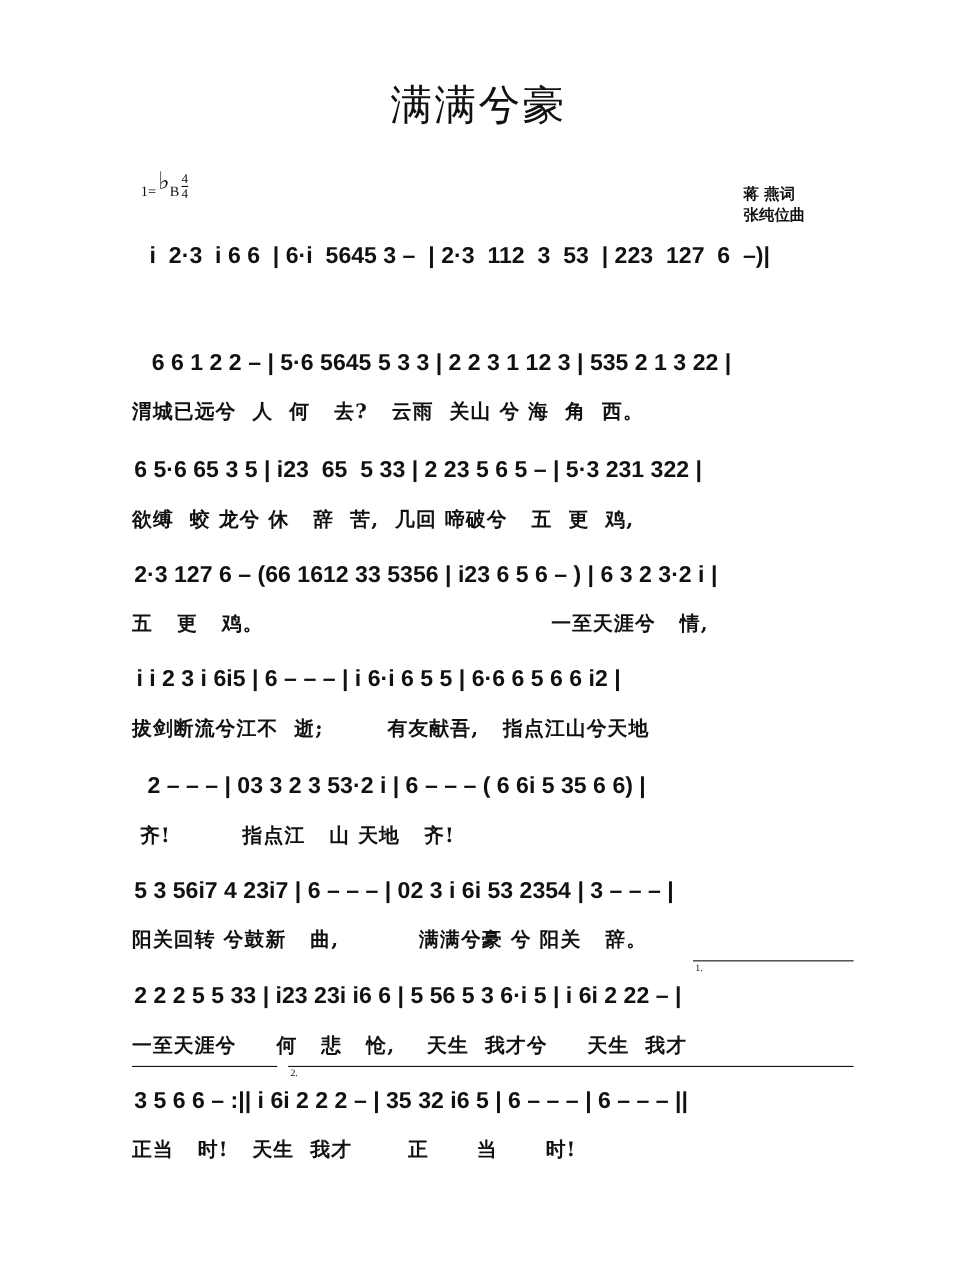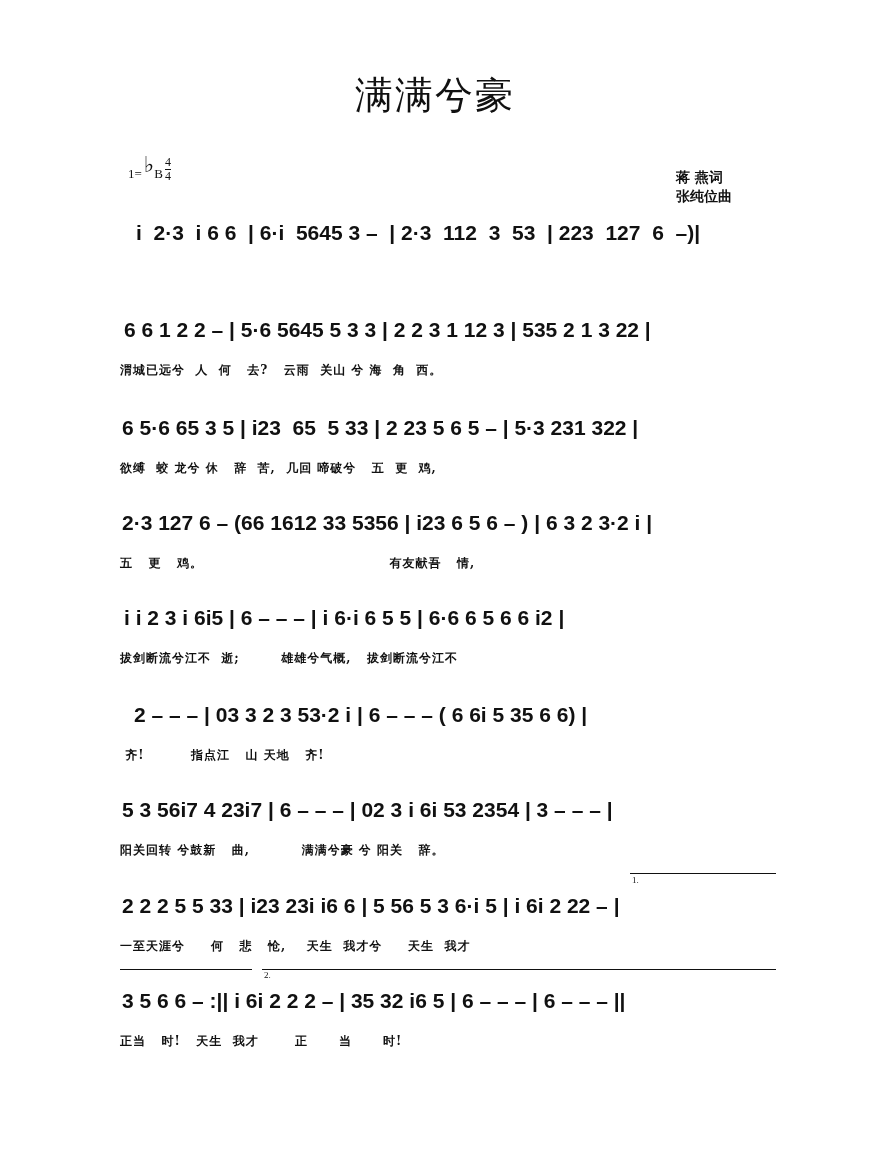--- a/index.html
+++ b/index.html
@@ -8,21 +8,21 @@
   .key { position:absolute; left:128px; top:158px; font-family:"Liberation Serif", serif; font-size:14px; display:flex; align-items:flex-start; }
   .key .flat { font-size:22px; margin-left:2px; margin-top:-6px; }
   .key .note { margin-top:8px; font-size:13px; }
   .key .meter { display:inline-flex; flex-direction:column; align-items:center; font-size:12px; line-height:13px; margin-left:2px; margin-top:-2px; }
   .key .meter span:first-child { border-bottom:1px solid #111; }
   .credits { position:absolute; left:676px; top:168px; font-size:14px; font-weight:bold; line-height:19px; font-family:"DejaVu Sans", sans-serif; }
   .credits div { display:flex; justify-content:flex-start; width:82px; }
   .row { position:absolute; left:120px; width:660px; }
   .notes { position:absolute; left:0; top:0; width:660px; height:34px; font-family:"Liberation Sans", sans-serif; font-weight:bold; font-size:21px; white-space:pre; }
   .notes span { position:absolute; top:6px; }
-  .lyrics { position:absolute; left:0; top:50px; width:660px; font-family:"DejaVu Serif", serif; font-weight:bold; font-size:12px; white-space:pre; letter-spacing:1px; }
+  .lyrics { position:absolute; left:0; top:50px; width:660px; font-family:"DejaVu Serif", serif; font-weight:bold; font-size:18px; white-space:pre; letter-spacing:1px; }
   .ending { position:absolute; height:1px; background:#111; }
   .ending-label { position:absolute; font-size:9px; font-family:"Liberation Serif", serif; }
 </style>
 </head>
 <body>
 
 <div class="title">满满兮豪</div>
 
 <div class="key">
   <span class="note">1=</span>
@@ -44,37 +44,37 @@
     <span>曲</span>
   </div>
 </div>
 
 <div class="row" style="top:215px">
   <div class="notes"><span style="left:16px">i  2·3  i 6 6  | 6·i  5645 3 –  | 2·3  112  3  53  | 223  127  6  –)|</span></div>
   <div class="lyrics"></div>
 </div>
 
 <div class="row" style="top:312px">
-  <div class="notes"><span style="left:4px">6 6 1 2 2 – | 5·6 5645 5 3 3 | 2 2 3 1 12 3 | 535 2 1 3 22 |</span></div>
+  <div class="notes"><span style="left:18px">6 6 1 2 2 – | 5·6 5645 5 3 3 | 2 2 3 1 12 3 | 535 2 1 3 22 |</span></div>
   <div class="lyrics">渭城已远兮  人  何   去?   云雨  关山 兮 海  角  西。</div>
 </div>
 
 <div class="row" style="top:410px">
   <div class="notes"><span style="left:2px">6 5·6 65 3 5 | i23  65  5 33 | 2 23 5 6 5 – | 5·3 231 322 |</span></div>
   <div class="lyrics">欲缚  蛟 龙兮 休   辞  苦,  几回 啼破兮   五  更  鸡,</div>
 </div>
 
 <div class="row" style="top:505px">
   <div class="notes"><span style="left:2px">2·3 127 6 – (66 1612 33 5356 | i23 6 5 6 – ) | 6 3 2 3·2 i |</span></div>
-  <div class="lyrics">五   更   鸡。                                    有友献吾   情,</div>
+  <div class="lyrics">五   更   鸡。                                    一至天涯兮   情,</div>
 </div>
 
 <div class="row" style="top:600px">
   <div class="notes"><span style="left:4px">i i 2 3 i 6i5 | 6 – – – | i 6·i 6 5 5 | 6·6 6 5 6 6 i2 |</span></div>
-  <div class="lyrics">拔剑断流兮江不  逝;        雄雄兮气概,   拔剑断流兮江不</div>
+  <div class="lyrics">拔剑断流兮江不  逝;        有友献吾,   指点江山兮天地</div>
 </div>
 
 <div class="row" style="top:697px">
   <div class="notes"><span style="left:14px">2 – – – | 03 3 2 3 53·2 i | 6 – – – ( 6 6i 5 35 6 6) |</span></div>
   <div class="lyrics"> 齐!         指点江   山 天地   齐!</div>
 </div>
 
 <div class="row" style="top:792px">
   <div class="notes"><span style="left:2px">5 3 56i7 4 23i7 | 6 – – – | 02 3 i 6i 53 2354 | 3 – – – |</span></div>
   <div class="lyrics">阳关回转 兮鼓新   曲,          满满兮豪 兮 阳关   辞。</div>

